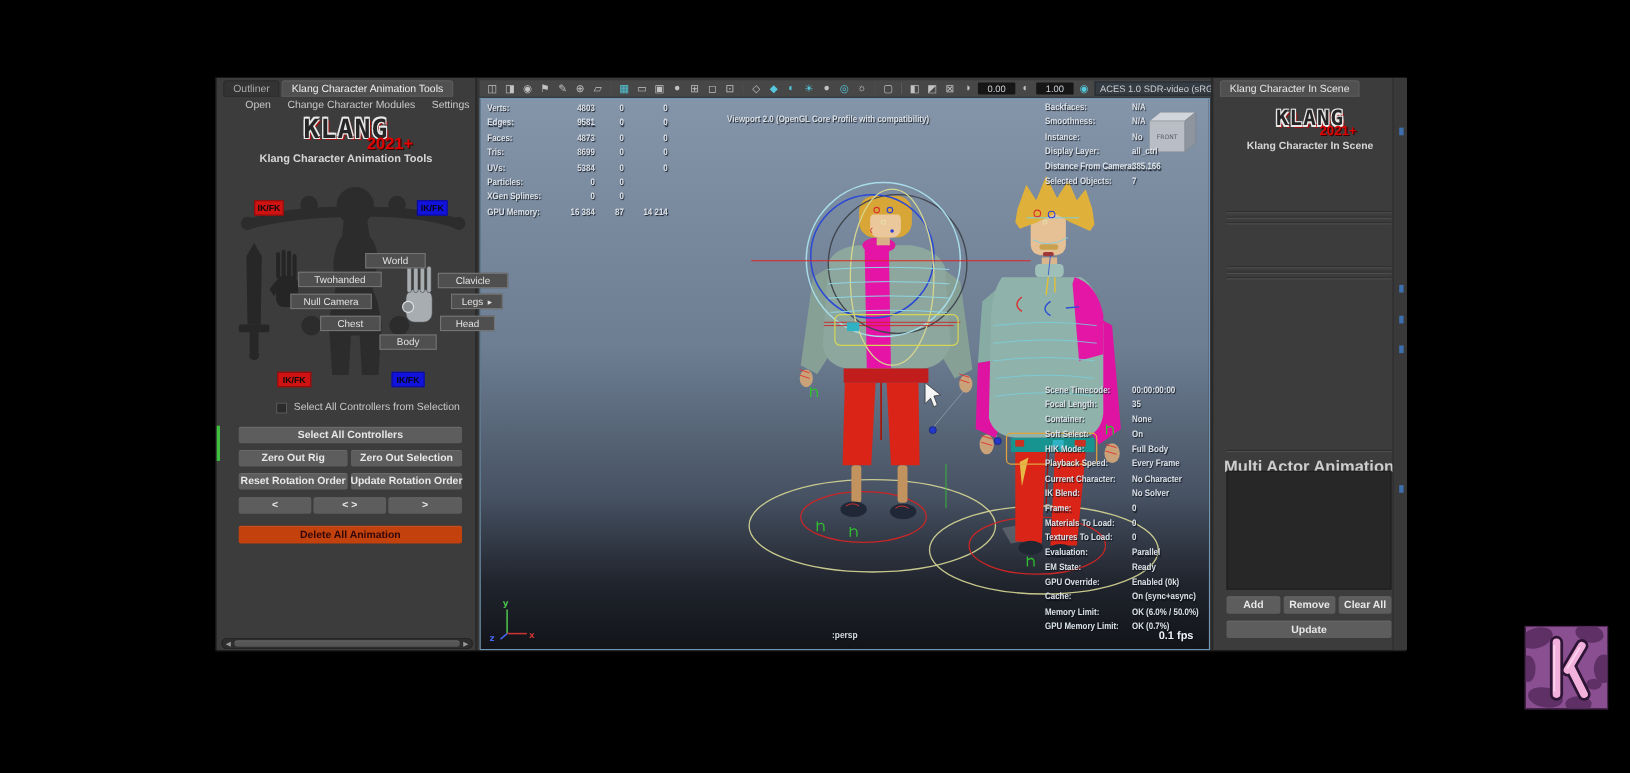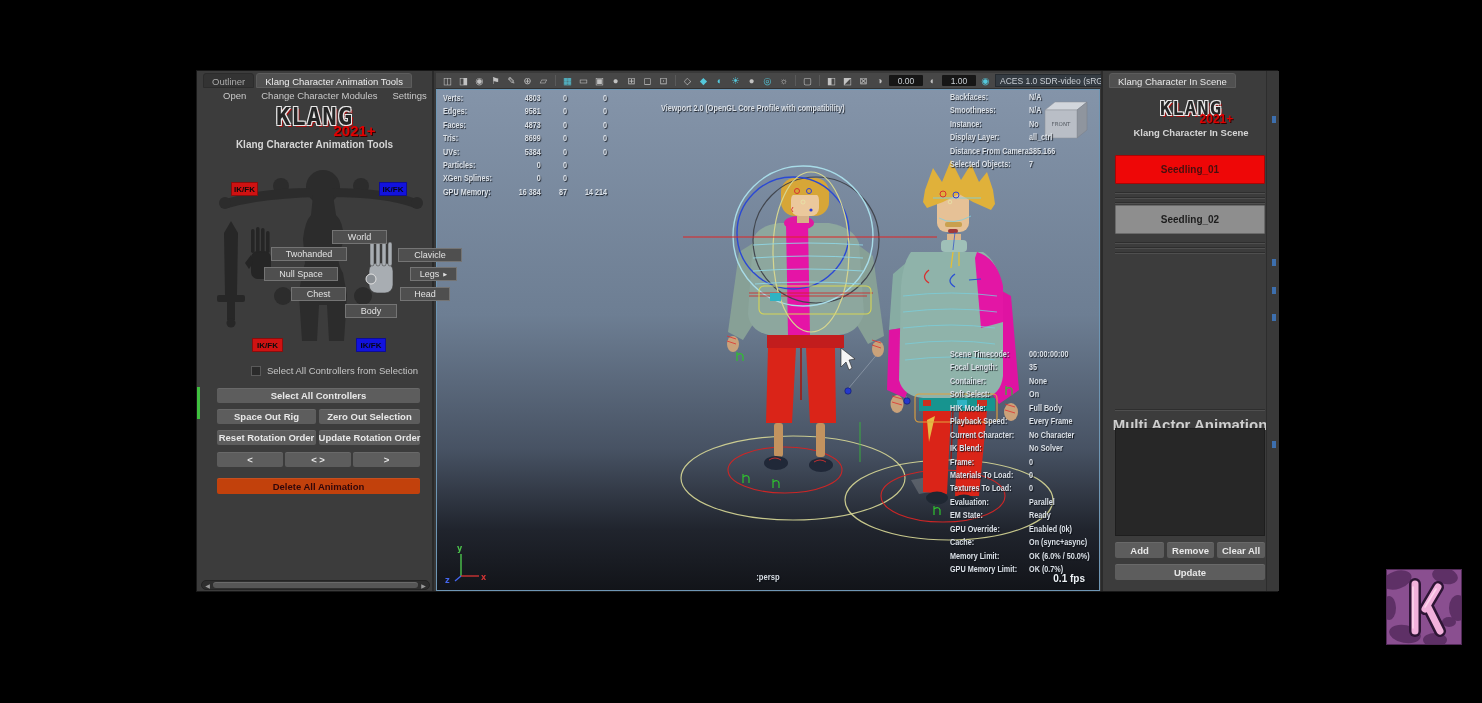--- a/index.html
+++ b/index.html
@@ -177,38 +177,38 @@
           <rect x="185" y="87" width="4" height="24" rx="2" fill="#a8adb2" stroke="#3a3a3a" stroke-width="0.5"></rect>
           <circle cx="168" cy="124" r="5" fill="#8a8f94" stroke="#e3e3e3" stroke-width="1"></circle>
         </g>
       </svg>
 
       <div class="rbtn ikfk red" style="left:34px;  top:111px; width:27px;">IK/FK</div>
       <div class="rbtn ikfk blue" style="left:182px; top:111px; width:28px;">IK/FK</div>
       <div class="rbtn" style="left:135px; top:159px; width:55px;">World</div>
       <div class="rbtn" style="left:74px;  top:176px; width:76px;">Twohanded</div>
       <div class="rbtn" style="left:201px; top:177px; width:64px;">Clavicle</div>
-      <div class="rbtn" style="left:67px;  top:196px; width:74px;">Null Space</div>
+      <div class="rbtn" style="left:67px;  top:196px; width:74px;">Null Camera</div>
       <div class="rbtn" style="left:213px; top:196px; width:47px;">
         <span>Legs</span>
         <span class="legs-arrow">▶</span>
       </div>
       <div class="rbtn" style="left:94px;  top:216px; width:55px;">Chest</div>
       <div class="rbtn" style="left:203px; top:216px; width:50px;">Head</div>
       <div class="rbtn" style="left:148px; top:233px; width:52px;">Body</div>
       <div class="rbtn ikfk red" style="left:55px;  top:267px; width:31px;">IK/FK</div>
       <div class="rbtn ikfk blue" style="left:159px; top:267px; width:30px;">IK/FK</div>
 
       <div class="chk-row">
         <span class="chk-box"></span>
         <span class="chk-label">Select All Controllers from Selection</span>
       </div>
 
       <div class="abtn" style="left:20px; top:317px; width:203px;">Select All Controllers</div>
-      <div class="abtn" style="left:20px;  top:338px; width:99px;">Space Out Rig</div>
+      <div class="abtn" style="left:20px;  top:338px; width:99px;">Zero Out Rig</div>
       <div class="abtn" style="left:122px; top:338px; width:101px;">Zero Out Selection</div>
       <div class="abtn" style="left:20px;  top:359px; width:99px;">Reset Rotation Order</div>
       <div class="abtn" style="left:122px; top:359px; width:101px;">Update Rotation Order</div>
       <div class="abtn" style="left:20px;  top:381px; width:66px;">&lt;</div>
       <div class="abtn" style="left:88px;  top:381px; width:66px;">&lt; &gt;</div>
       <div class="abtn" style="left:156px; top:381px; width:67px;">&gt;</div>
       <div class="abtn danger" style="left:20px; top:407px; width:203px; height:16px;">Delete All Animation</div>
 
       <div class="green-strip"></div>
       <div class="hscroll">
@@ -603,25 +603,20 @@
     </div>
 
     <div class="right-panel">
       <div class="rp-tab">Klang Character In Scene</div>
       <div class="klang-logo rp-logo">
         <span class="klang-main">KLANG</span>
         <span class="klang-year">2021+</span>
       </div>
       <div class="rp-subtitle">Klang Character In Scene</div>
 
-      <div class="char-list">
-
-      <div class="char-btn selected">Seedling_01</div>
-          <div class="char-btn">Seedling_02</div>
-        </div>
       <div class="groove-group" style="top:121px;">
           <div class="groove"></div>
           <div class="groove"></div>
           <div class="groove"></div>
         </div>
       <div class="groove-group" style="top:171px;">
           <div class="groove"></div>
           <div class="groove"></div>
           <div class="groove"></div>
         </div>

